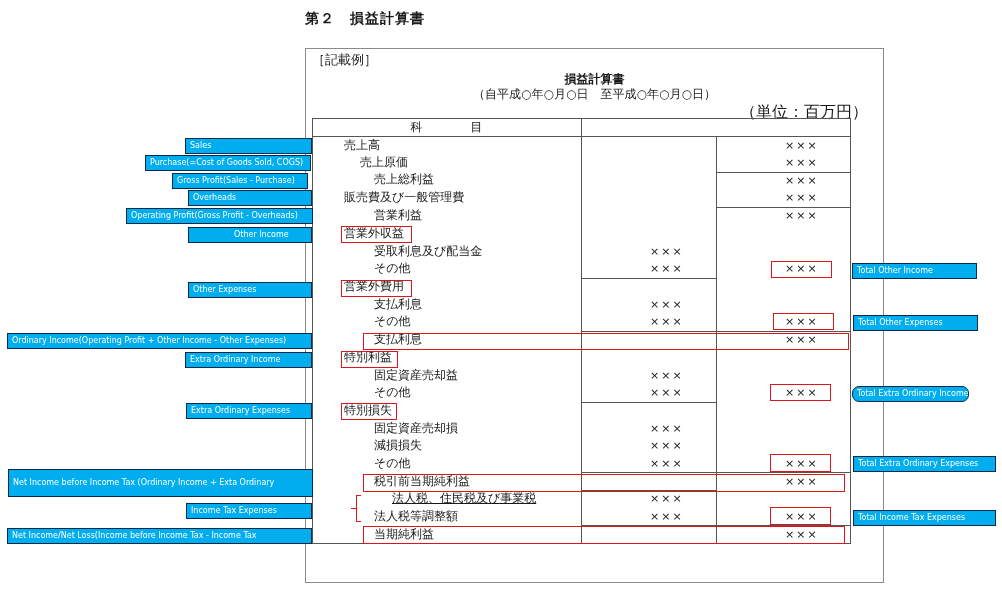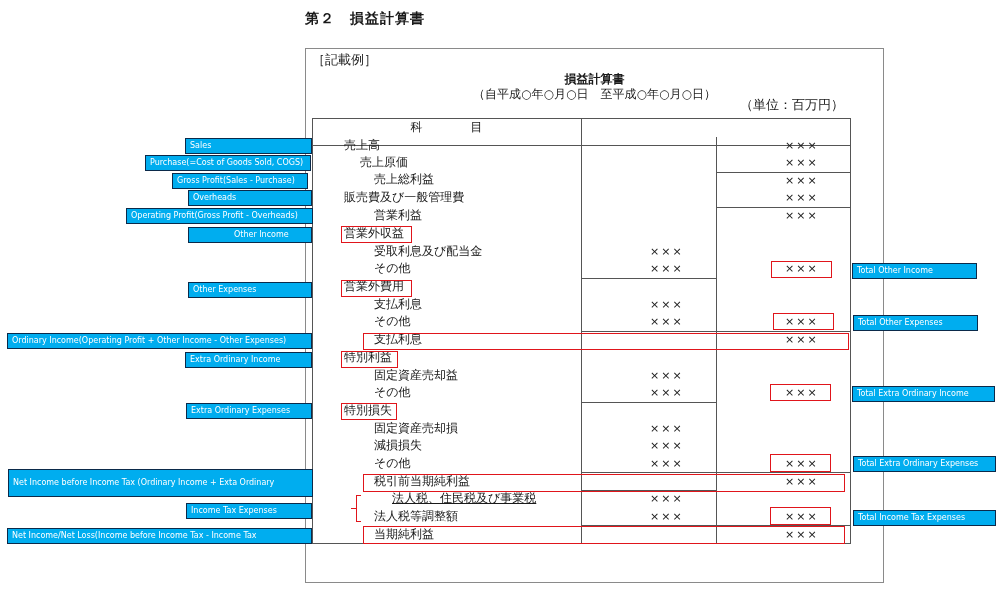--- a/index.html
+++ b/index.html
@@ -4,23 +4,23 @@
 <style>
   html, body { margin:0; padding:0; background:#ffffff; }
   body { width:1002px; height:590px; position:relative; overflow:hidden;
          font-family:"DejaVu Sans", sans-serif; color:#1a1a1a; }
   .abs { position:absolute; }
   .page-title { left:305px; top:10px; font-size:14px; font-weight:bold; letter-spacing:1px; white-space:pre; }
   .frame { left:305px; top:48px; width:579px; height:535px; border:1px solid #8a8a8a; box-sizing:border-box; }
   .example-label { left:312px; top:51px; font-size:13px; }
   .doc-title { left:305px; width:579px; top:71px; text-align:center; font-size:12px; font-weight:bold; }
   .doc-period { left:305px; width:579px; top:86px; text-align:center; font-size:12px; white-space:pre; }
-  .unit { left:740px; top:96px; font-size:13px; }
+  .unit { left:740px; top:102px; font-size:16px; }
   .tbl { left:312px; top:118px; width:539px; height:426px; border:1px solid #555; box-sizing:border-box; }
-  .hdr { left:312px; top:118px; width:539px; height:28px; border-bottom:1px solid #555; box-sizing:border-box; }
+  .hdr { left:312px; top:118px; width:539px; height:19px; border-bottom:1px solid #555; box-sizing:border-box; }
   .hdr-cell { position:absolute; top:1px; font-size:12px; text-align:center; white-space:pre; }
   .vline { position:absolute; width:1px; background:#555; }
   .hline { position:absolute; height:1px; background:#555; }
   .row-label { position:absolute; font-size:12px; white-space:nowrap; line-height:17px; }
   .val { position:absolute; font-size:11px; letter-spacing:2px; white-space:nowrap; line-height:17px; }
   .redbox { position:absolute; border:1px solid #e0151b; box-sizing:border-box; }
   .tag { position:absolute; background:#00adef; color:#ffffff; font-family:"DejaVu Sans", sans-serif;
          font-size:8px; line-height:14px; height:16px; border:1px solid #0b2a4a; box-sizing:border-box;
          padding-left:4px; white-space:nowrap; overflow:hidden; }
   .tag.tall { height:28px; line-height:26px; }
@@ -132,15 +132,15 @@
 <div class="tag" style="left:188px; top:282px; width:124px;">Other Expenses</div>
 <div class="tag" style="left:7px; top:333px; width:305px;">Ordinary Income(Operating Profit + Other Income - Other Expenses)</div>
 <div class="tag" style="left:185px; top:352px; width:127px;">Extra Ordinary Income</div>
 <div class="tag" style="left:186px; top:403px; width:126px;">Extra Ordinary Expenses</div>
 <div class="tag tall" style="left:8px; top:469px; width:305px;">Net Income before Income Tax (Ordinary Income + Exta Ordinary</div>
 <div class="tag" style="left:186px; top:503px; width:126px;">Income Tax Expenses</div>
 <div class="tag" style="left:7px; top:528px; width:305px;">Net Income/Net Loss(Income before Income Tax - Income Tax</div>
 
 <div class="tag" style="left:852px; top:263px; width:125px;">Total Other Income</div>
 <div class="tag" style="left:853px; top:315px; width:125px;">Total Other Expenses</div>
-<div class="tag" style="left:852px; top:386px; width:143px;">Total Extra Ordinary Income</div>
+<div class="tag" style="left:852px; top:386px; width:117px;border-radius:7px;">Total Extra Ordinary Income</div>
 <div class="tag" style="left:853px; top:456px; width:143px;">Total Extra Ordinary Expenses</div>
 <div class="tag" style="left:853px; top:510px; width:143px;">Total Income Tax Expenses</div>
 
 </body></html>

